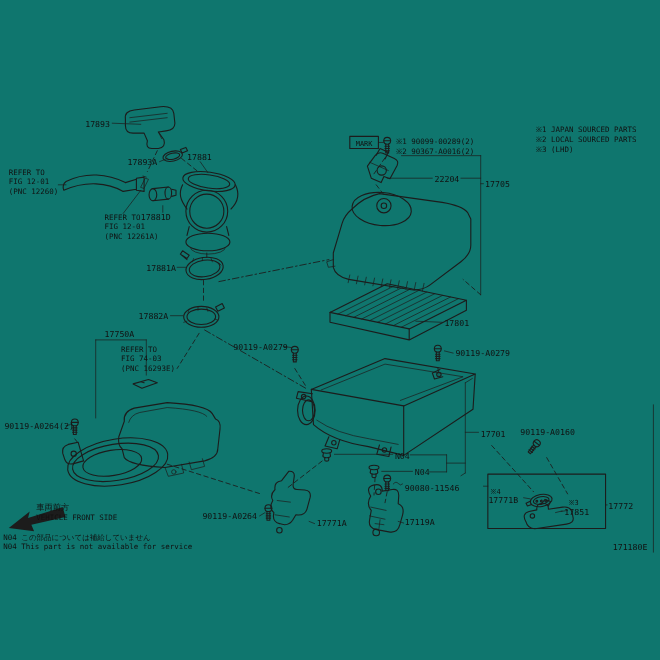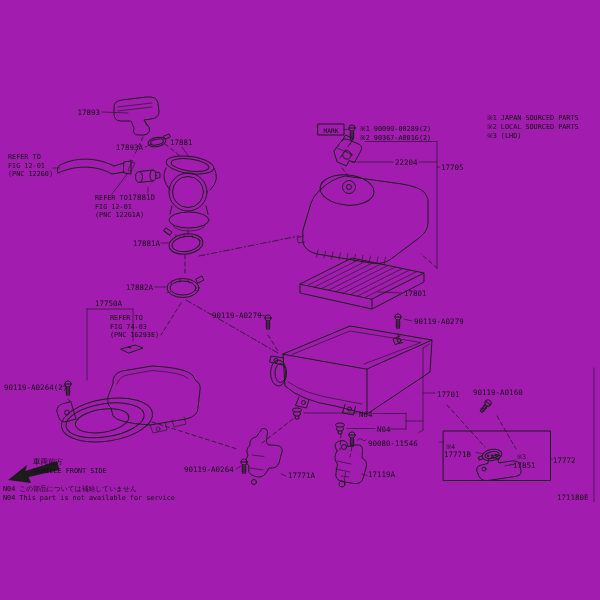--- a/index.html
+++ b/index.html
@@ -1,16 +1,16 @@
 <!DOCTYPE html>
 <html><head>
 <meta charset="utf-8">
 <style>
   html,body{margin:0;padding:0;background:#fff;}
-  .stage{position:relative;width:600px;height:600px;background:#a21caf;overflow:hidden;}
+  .stage{position:relative;width:600px;height:600px;background:#0f766e;overflow:hidden;}
   svg{display:block}
   .ln{fill:none;stroke:#1c1c1c;stroke-width:1;stroke-linecap:round;stroke-linejoin:round}
   .thin{stroke-width:.65}
   .dash{stroke-dasharray:4 3;stroke-width:.8}
   .ddot{stroke-dasharray:6 2.5 1.5 2.5;stroke-width:.8}
   .lbl{font-family:"DejaVu Sans Mono",monospace;font-size:7.5px;fill:#111;}
   .sm{font-size:6.8px}
   .xs{font-size:6.3px}
   .mid{text-anchor:middle}
   .end{text-anchor:end}

